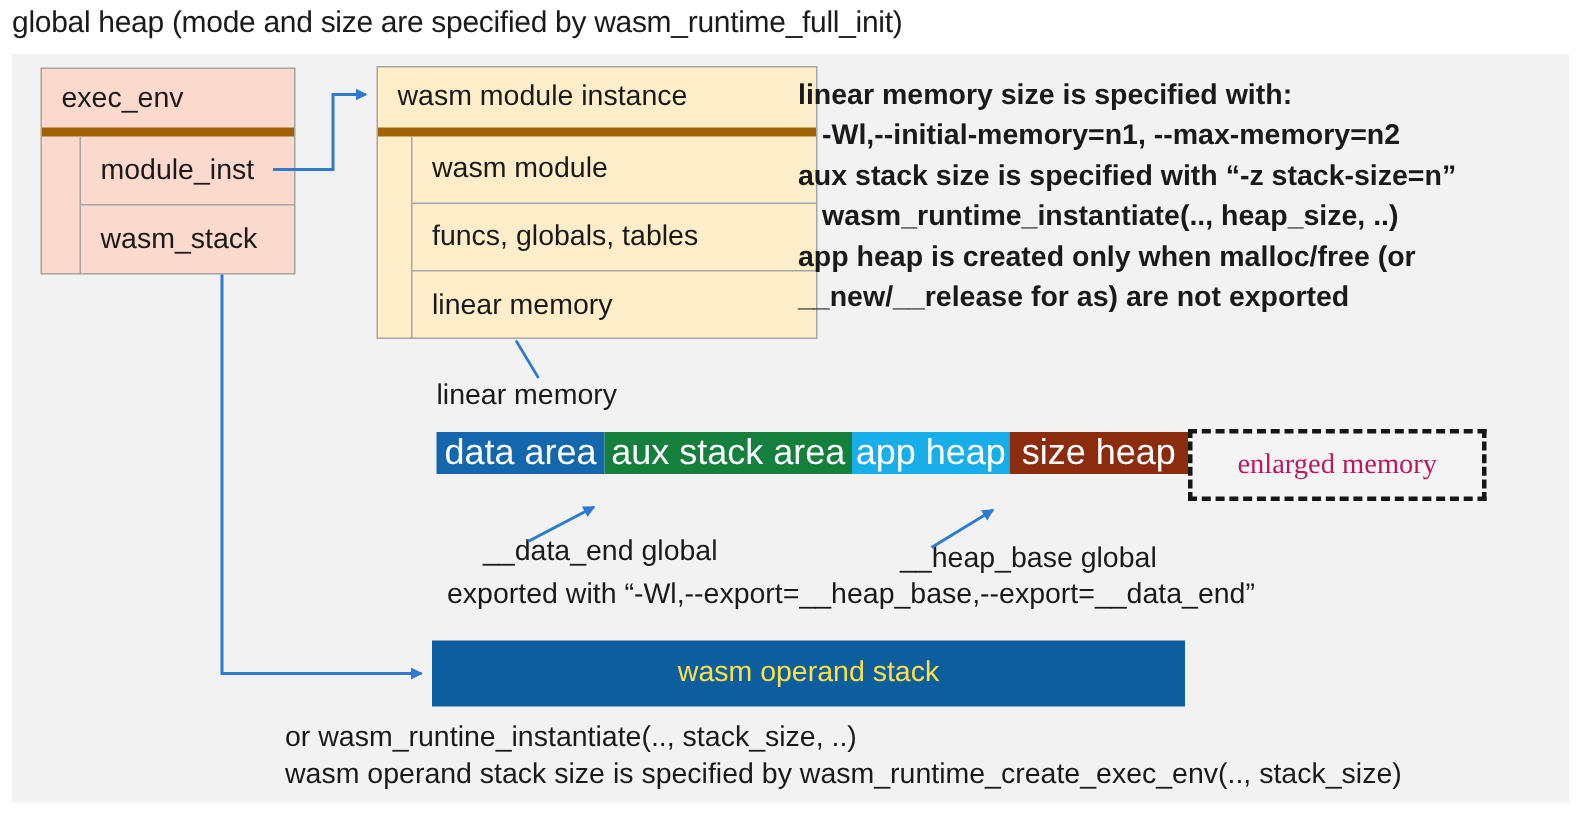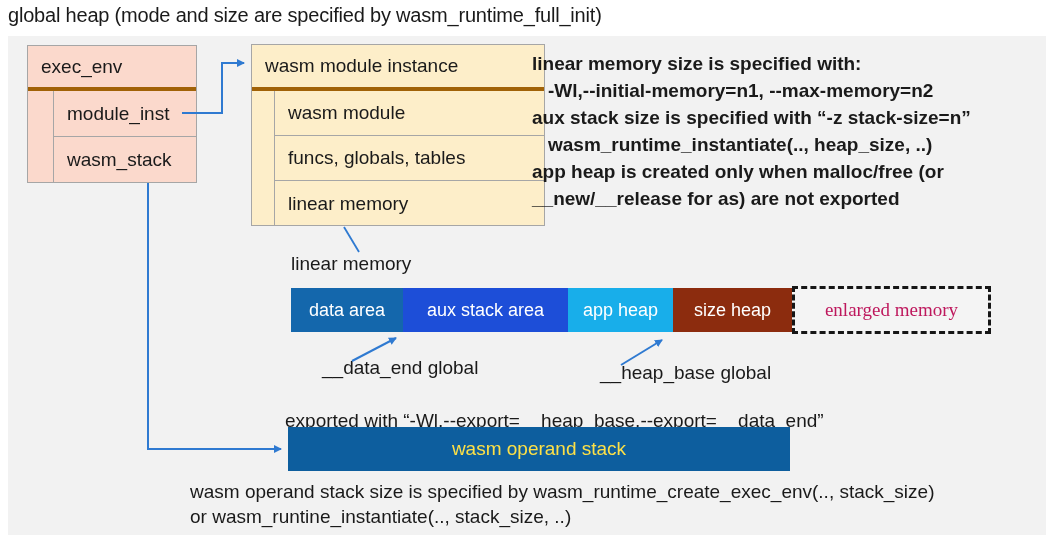--- a/index.html
+++ b/index.html
@@ -5,53 +5,53 @@
   html,body{margin:0;padding:0;background:#ffffff;}
   .canvas{position:relative;width:1054px;height:547px;overflow:hidden;
           font-family:"Liberation Sans","DejaVu Sans",sans-serif;color:#1a1a1a;}
   .title{position:absolute;left:8px;top:4px;font-size:20px;font-weight:500;letter-spacing:-0.2px;}
   .panel{position:absolute;left:8px;top:36px;width:1038px;height:499px;background:#f2f2f2;}
 
   
   .box{position:absolute;border:1px solid #a6a6a6;box-sizing:border-box;font-size:19px;}
   .box-exec{left:27px;top:45px;width:170px;height:138px;background:#fbd9cc;}
   .box-inst{left:251px;top:44px;width:294px;height:182px;background:#fdeec9;}
-  .box-header{display:flex;align-items:center;padding-left:13px;border-bottom:4px solid #a16207;box-sizing:border-box;}
+  .box-header{display:flex;align-items:center;padding-left:13px;border-bottom:6px solid #a16207;box-sizing:border-box;}
   .box-exec .box-header{height:45px;}
   .box-inst .box-header{height:46px;}
   .box-body{display:flex;}
   .strip{border-right:1px solid #a6a6a6;box-sizing:border-box;}
   .box-exec .strip{width:26px;height:92px;}
   .box-inst .strip{width:23px;height:135px;}
   .cells{flex:1;}
   .cell{display:flex;align-items:center;padding-left:13px;box-sizing:border-box;border-bottom:1px solid #a6a6a6;}
   .box-exec .cell{height:46px;}
   .box-inst .cell{height:45px;}
   .cell:last-child{border-bottom:none;}
 
   
   .notes{position:absolute;left:532px;top:50px;font-size:19px;line-height:27px;white-space:nowrap;font-weight:bold;}
   .notes .indent{padding-left:16px;}
 
   
   .lm-label{position:absolute;left:291px;top:253px;font-size:19px;}
-  .seg{position:absolute;top:288px;height:44px;display:flex;align-items:center;justify-content:center;
-       color:#ffffff;font-size:18px;box-sizing:border-box;}
+  .seg{position:absolute;top:288px;height:28px;display:flex;align-items:center;justify-content:center;
+       color:#ffffff;font-size:24px;box-sizing:border-box;}
   .seg-data{left:291px;width:112px;}
   .seg-aux{left:403px;width:165px;}
   .seg-app{left:568px;width:105px;}
   .seg-libc{left:673px;width:119px;}
   .seg-enlarged{left:792px;width:199px;top:286px;height:48px;border:3px dashed #161616;
                 background:#f4f4f4;color:#be185d;font-size:19px;font-family:Liberation Serif, serif;}
 
   
   .ann{position:absolute;font-size:19px;white-space:nowrap;}
   .ann-data-end{left:322px;top:357px;text-align:right;}
   .ann-heap-base{left:600px;top:362px;}
-  .ann-exported{left:285px;top:386px;margin-top:24px;}
+  .ann-exported{left:298px;top:386px;}
 
   
   .operand{position:absolute;left:288px;top:427px;width:502px;height:44px;
            display:flex;align-items:center;justify-content:center;color:#fde047;font-size:19px;}
 
   
   .footer{position:absolute;left:190px;top:479px;font-size:19px;line-height:25px;white-space:nowrap;}
 
   .overlay{position:absolute;left:0;top:0;width:1054px;height:547px;pointer-events:none;}
 </style>
@@ -91,34 +91,34 @@
     <div>linear memory size is specified with:</div>
     <div class="indent">-Wl,--initial-memory=n1, --max-memory=n2</div>
     <div>aux stack size is specified with “-z stack-size=n”</div>
     <div class="indent">wasm_runtime_instantiate(.., heap_size, ..)</div>
     <div>app heap is created only when malloc/free (or</div>
     <div>__new/__release for as) are not exported</div>
   </div>
 
   <div class="lm-label">linear memory</div>
   <div class="seg seg-data" style="background: rgb(20, 103, 172);">data area</div>
-  <div class="seg seg-aux" style="background: #1d4ed8;">aux stack area</div>
+  <div class="seg seg-aux" style="background: #15803d;">aux stack area</div>
   <div class="seg seg-app" style="background: rgb(24, 174, 234);">app heap</div>
   <div class="seg seg-libc" style="background: rgb(140, 44, 14);">size heap</div>
   <div class="seg seg-enlarged">enlarged memory</div>
 
   <div class="ann ann-data-end">__data_end global</div>
   <div class="ann ann-heap-base">__heap_base global</div>
   <div class="ann ann-exported">exported with “-Wl,--export=__heap_base,--export=__data_end”</div>
 
   <div class="operand" style="background: rgb(13, 94, 158);">wasm operand stack</div>
 
   <div class="footer">
+    <div>or wasm_runtine_instantiate(.., stack_size, ..)</div>
     <div>wasm operand stack size is specified by wasm_runtime_create_exec_env(.., stack_size)</div>
-    <div>or wasm_runtine_instantiate(.., stack_size, ..)</div>
   </div>
 
   <svg class="overlay" viewBox="0 0 1054 547" xmlns="http://www.w3.org/2000/svg">
     <defs>
       <marker id="ah" markerUnits="userSpaceOnUse" markerWidth="10" markerHeight="10" refX="7" refY="4" orient="auto">
         <path d="M0,0 L8,4 L0,8 Z" fill="#2f7ad1"></path>
       </marker>
     </defs>
 
     <path d="M182,113 L222,113 L222,63 L244,63" fill="none" stroke="#2f7ad1" stroke-width="2" marker-end="url(#ah)"></path>

